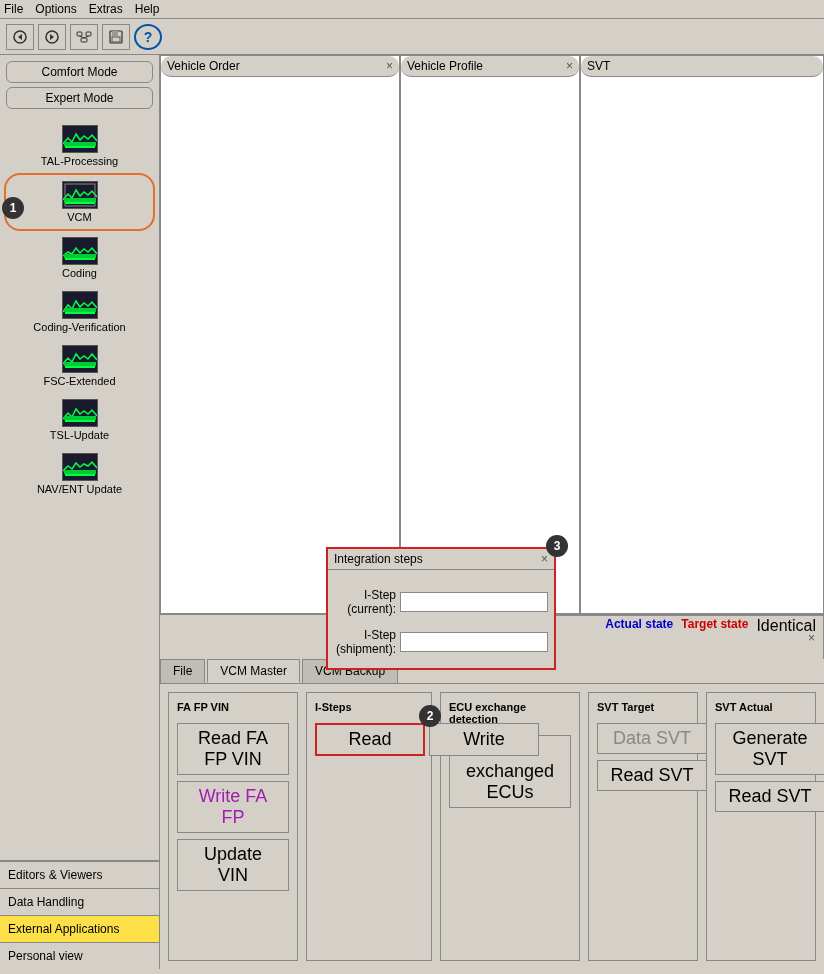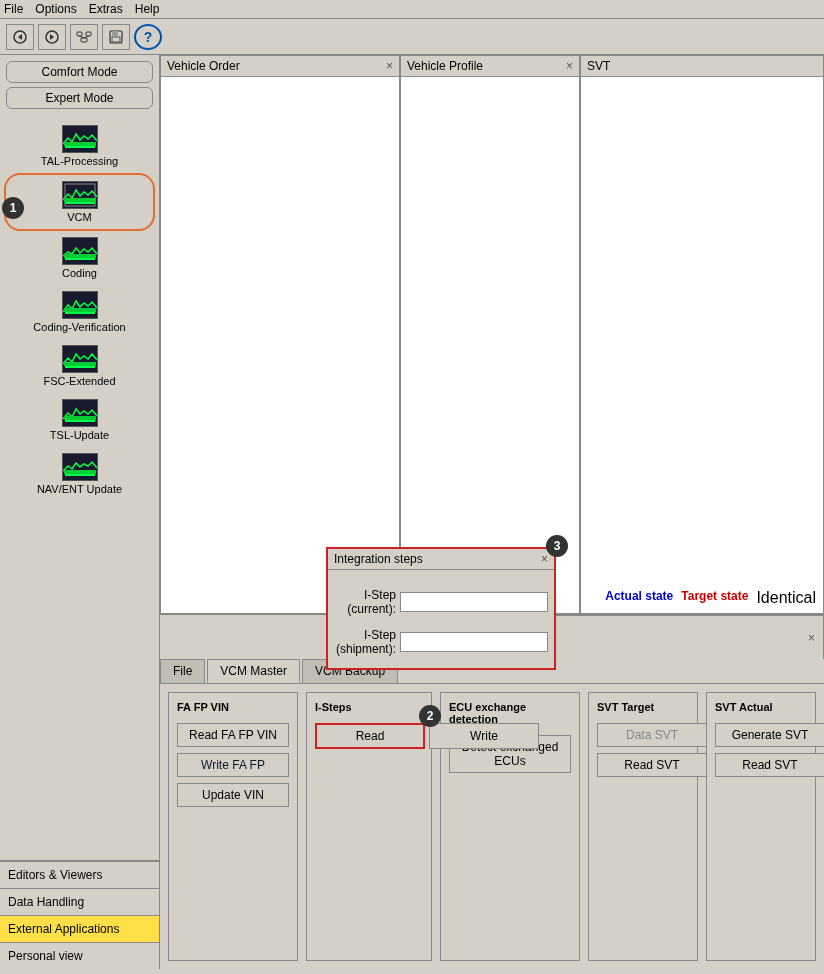--- a/index.html
+++ b/index.html
@@ -176,20 +176,21 @@
       flex-direction: column;
     }
     .panel-header {
       background: #d4d0c8;
       border-bottom: 1px solid #888;
       padding: 3px 6px;
       display: flex;
       justify-content: space-between;
       align-items: center;
       font-size: 12px;
+      border-radius: 10px;
     }
     .panel-close {
       cursor: pointer;
       font-size: 12px;
       color: #555;
     }
     .panel-vehicle-order { width: 240px; }
     .panel-vehicle-profile { width: 180px; }
     .panel-svt { flex: 1; }
 
@@ -278,21 +279,21 @@
     .vcm-group-title {
       font-size: 11px;
       font-weight: bold;
       margin-bottom: 4px;
     }
     .vcm-btn {
       padding: 4px 10px;
       background: #d4d0c8;
       border: 1px solid #888;
       cursor: pointer;
-      font-size: 12px;
+      font-size: 18px;
       text-align: center;
       min-width: 110px;
     }
     .vcm-btn:disabled, .vcm-btn.disabled {
       color: #888;
       cursor: default;
     }
     .vcm-btn.highlighted {
       border: 2px solid #cc2222;
     }
@@ -472,21 +473,21 @@
         </div>
         <div class="form-row">
           <label class="form-label">I-Step (shipment):</label>
           <input type="text" class="form-input" value="" style="">
         </div>
       </div>
 
       <div class="num-badge" style="right:-14px; top:-14px; background:#333;">3</div>
     </div>
 
-    <div style="position:absolute; right:0; top:530px; display:flex; gap:8px; padding:4px 8px; font-size:12px; z-index:3;">
+    <div style="position:absolute; right:0; top:558px; display:flex; gap:8px; padding:4px 8px; font-size:12px; z-index:3;">
       <span class="actual-state">Actual state</span>
       <span class="target-state">Target state</span>
       <span class="identical">Identical</span>
     </div>
 
     <div style="position:absolute; left:250px; top:560px; right:0; height:44px; background:#d4d0c8; border:1px solid #888; border-bottom:none; display:flex; align-items:center; padding:0 8px; z-index:2;">
       <span>VIN</span>
       <span style="margin-left:auto; cursor:pointer;" class="panel-close">×</span>
     </div>
 
@@ -496,21 +497,21 @@
         <div class="tab">File</div>
         <div class="tab active">VCM Master</div>
         <div class="tab">VCM Backup</div>
       </div>
 
       <div class="vcm-content" style="position:relative;">
 
         <div class="vcm-group" style="min-width:130px;">
           <div class="vcm-group-title">FA FP VIN</div>
           <button class="vcm-btn">Read FA FP VIN</button>
-          <button class="vcm-btn disabled" style="color:#0f172a;">Write FA FP</button>
+          <button class="vcm-btn disabled" style="color:#a21caf;">Write FA FP</button>
           <button class="vcm-btn">Update VIN</button>
         </div>
 
         <div class="vcm-group" style="min-width:120px; position:relative;">
           <div class="vcm-group-title">I-Steps</div>
           <div style="display:flex; gap:4px; position:relative;">
             <button class="vcm-btn highlighted" style="border:2px solid #cc2222; font-weight:normal;">Read</button>
             <button class="vcm-btn">Write</button>
 
             <div class="num-badge" style="position:absolute; right:-18px; top:-18px; background:#333;">2</div>

